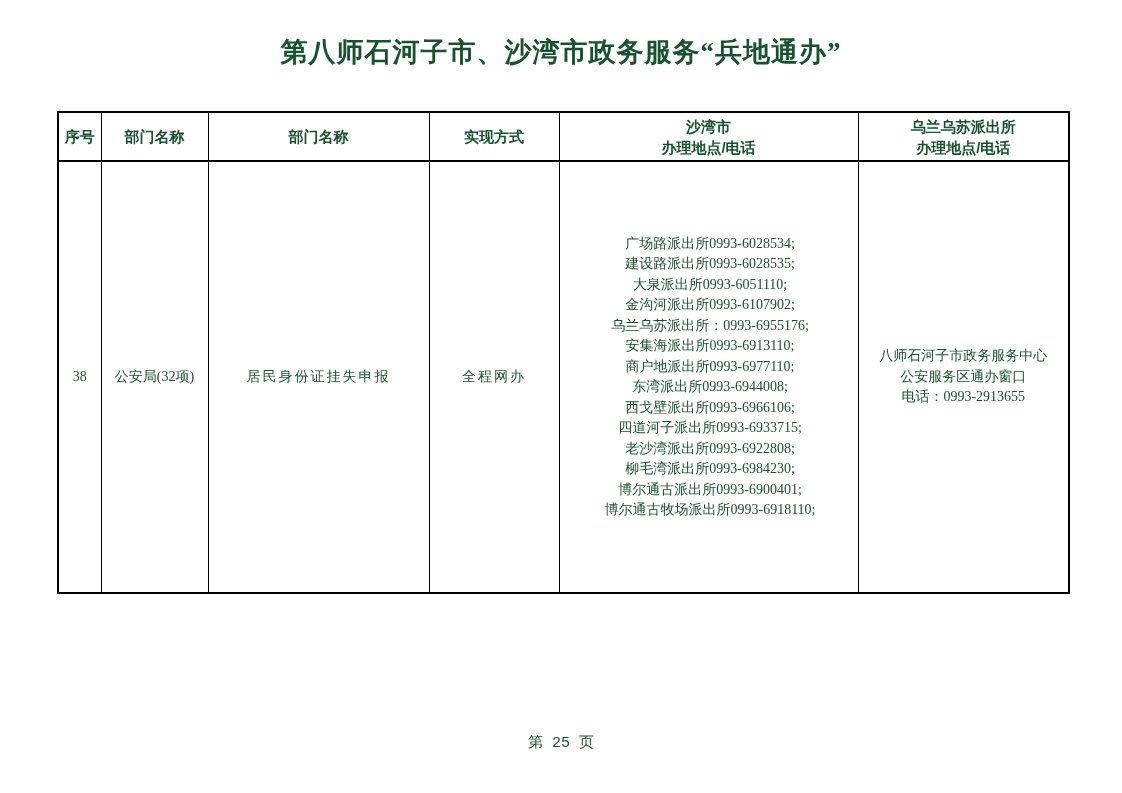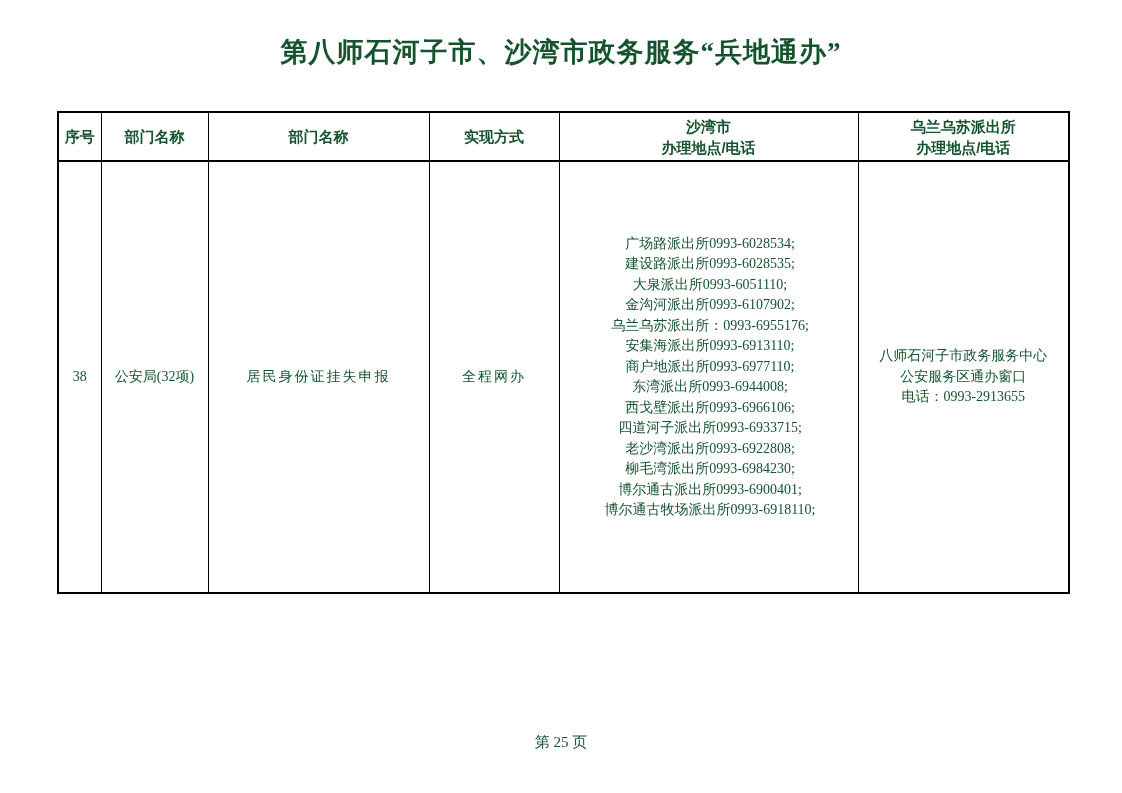--- a/index.html
+++ b/index.html
@@ -82,20 +82,21 @@
     font-size: 14px;
     line-height: 20.5px;
   }
   .page-footer {
     position: absolute;
     top: 733px;
     left: 0;
     width: 100%;
     text-align: center;
     font-size: 15px;
+    font-family: Liberation Mono, monospace;
   }
 </style>
 </head>
 <body>
 
 <div class="page">
 
   <div class="doc-title">
     <div>第八师石河子市、沙湾市政务服务“兵地通办”</div>
   </div>

